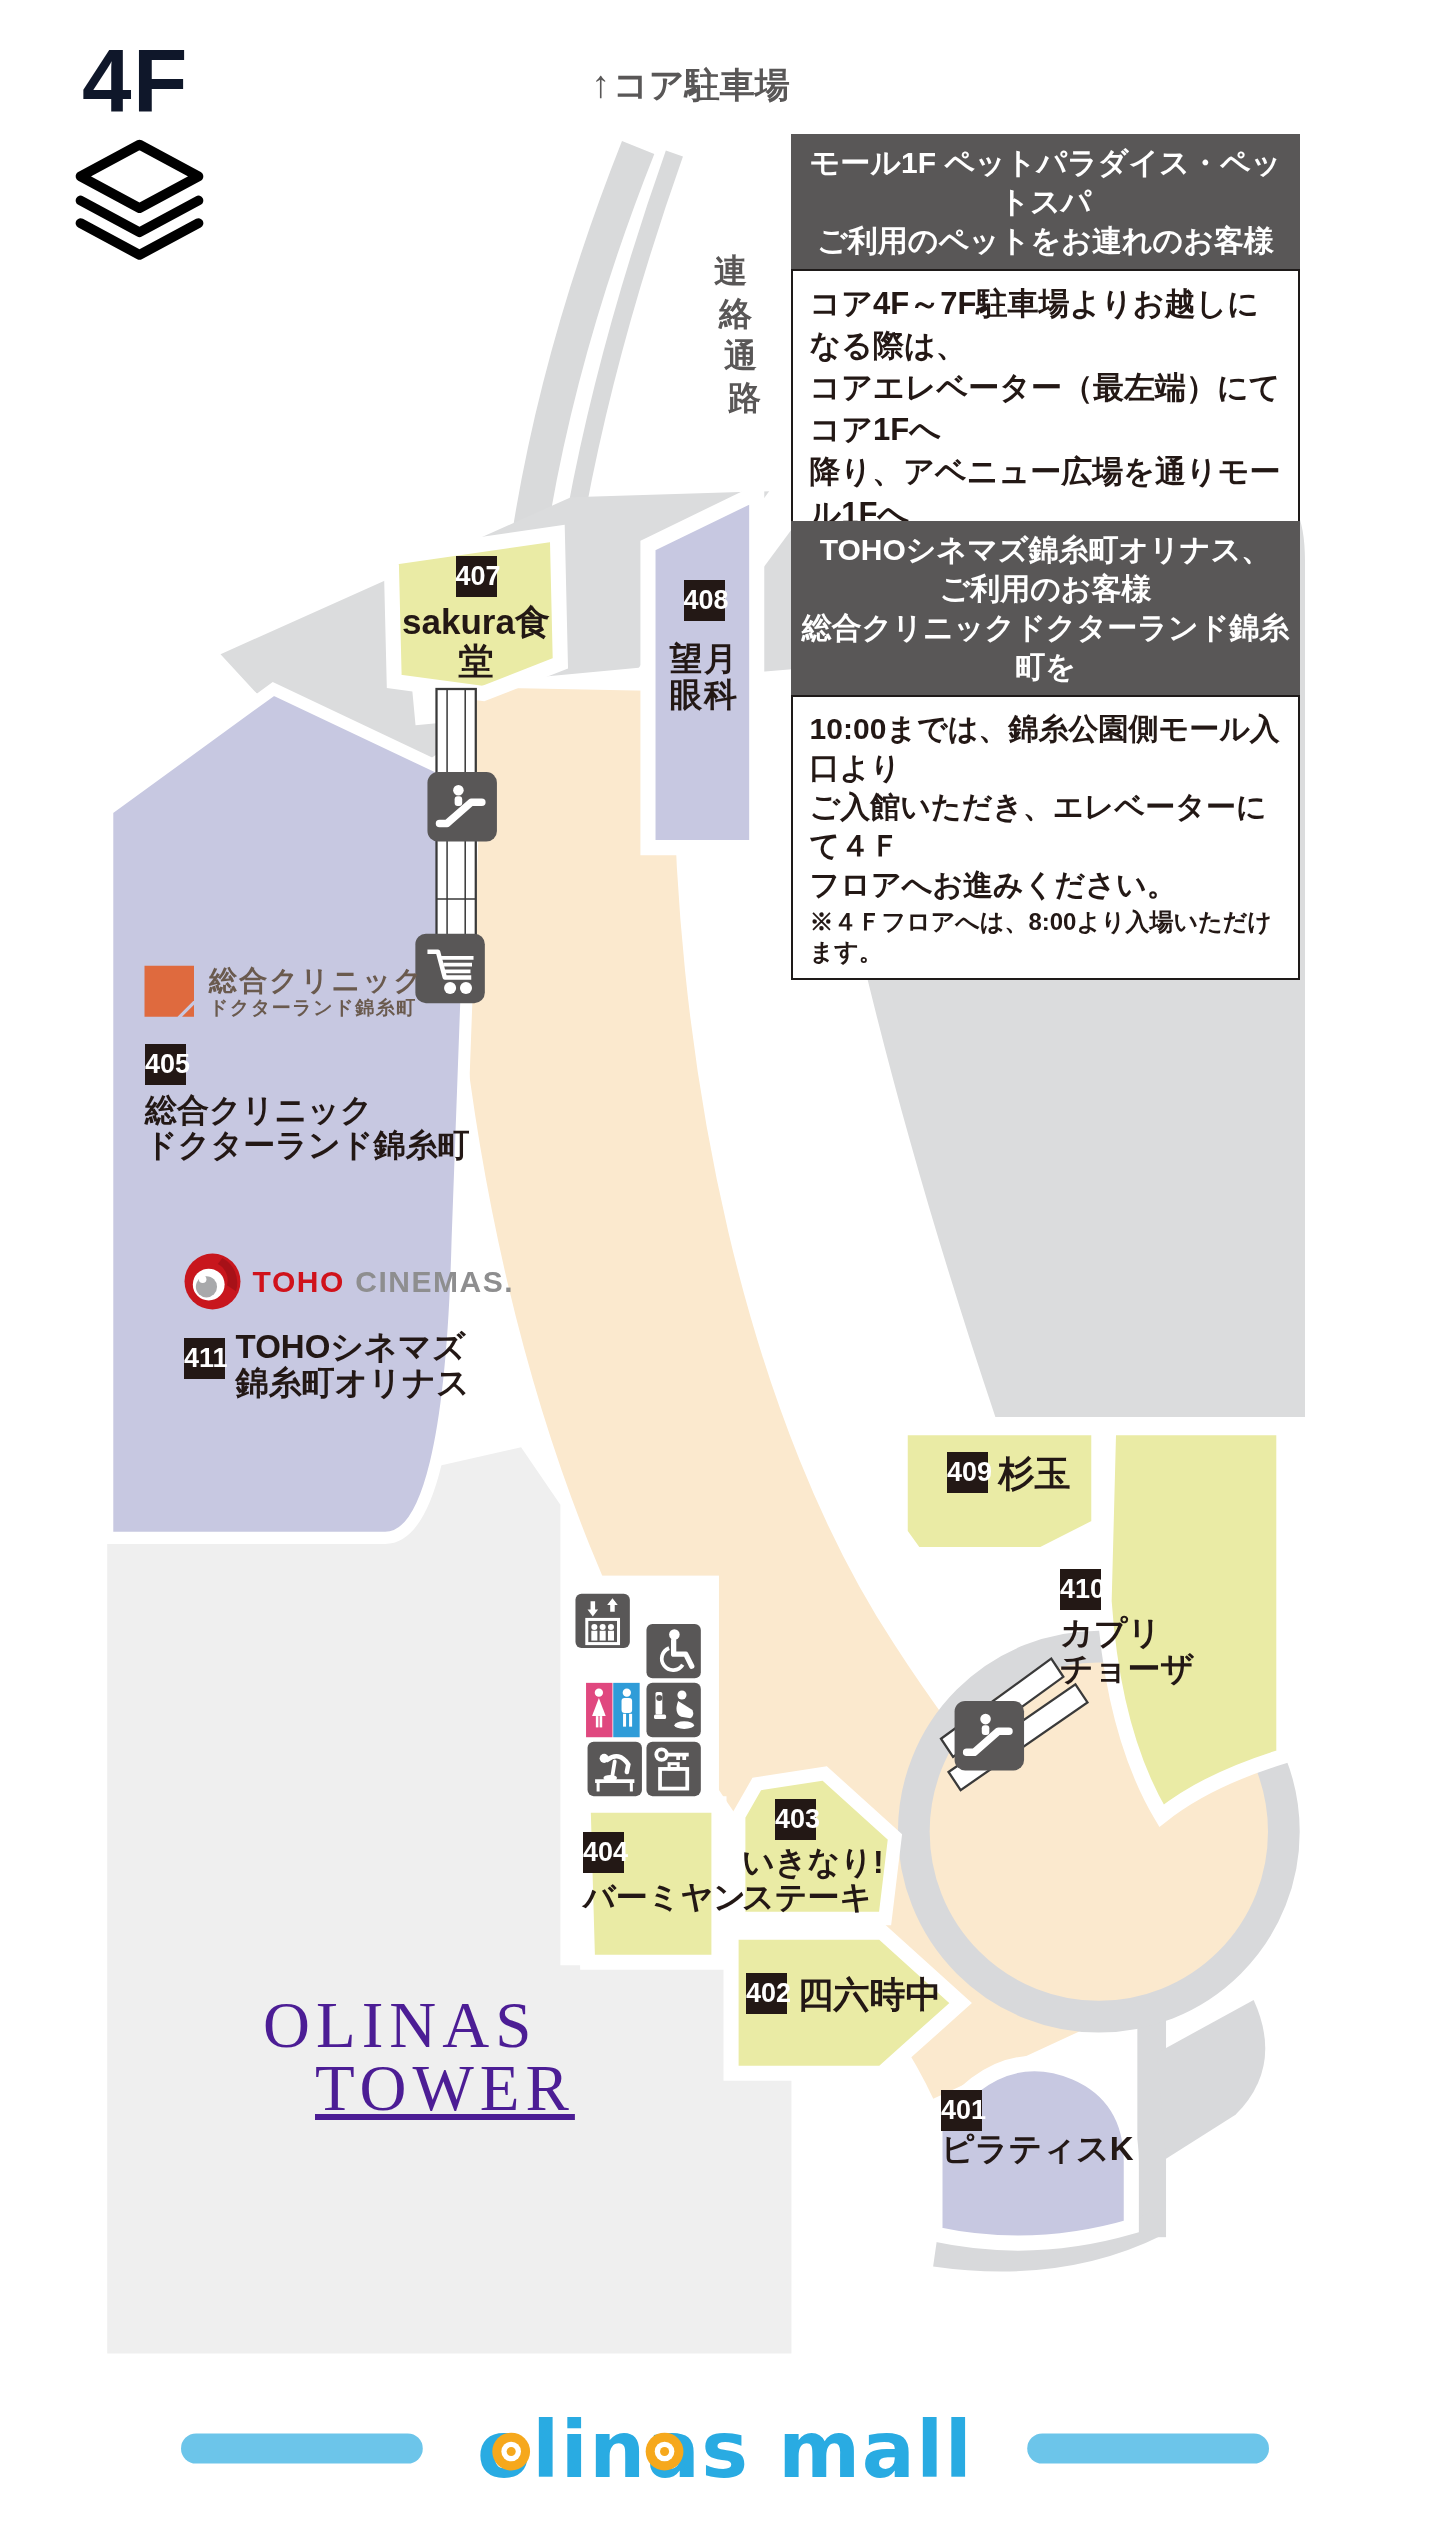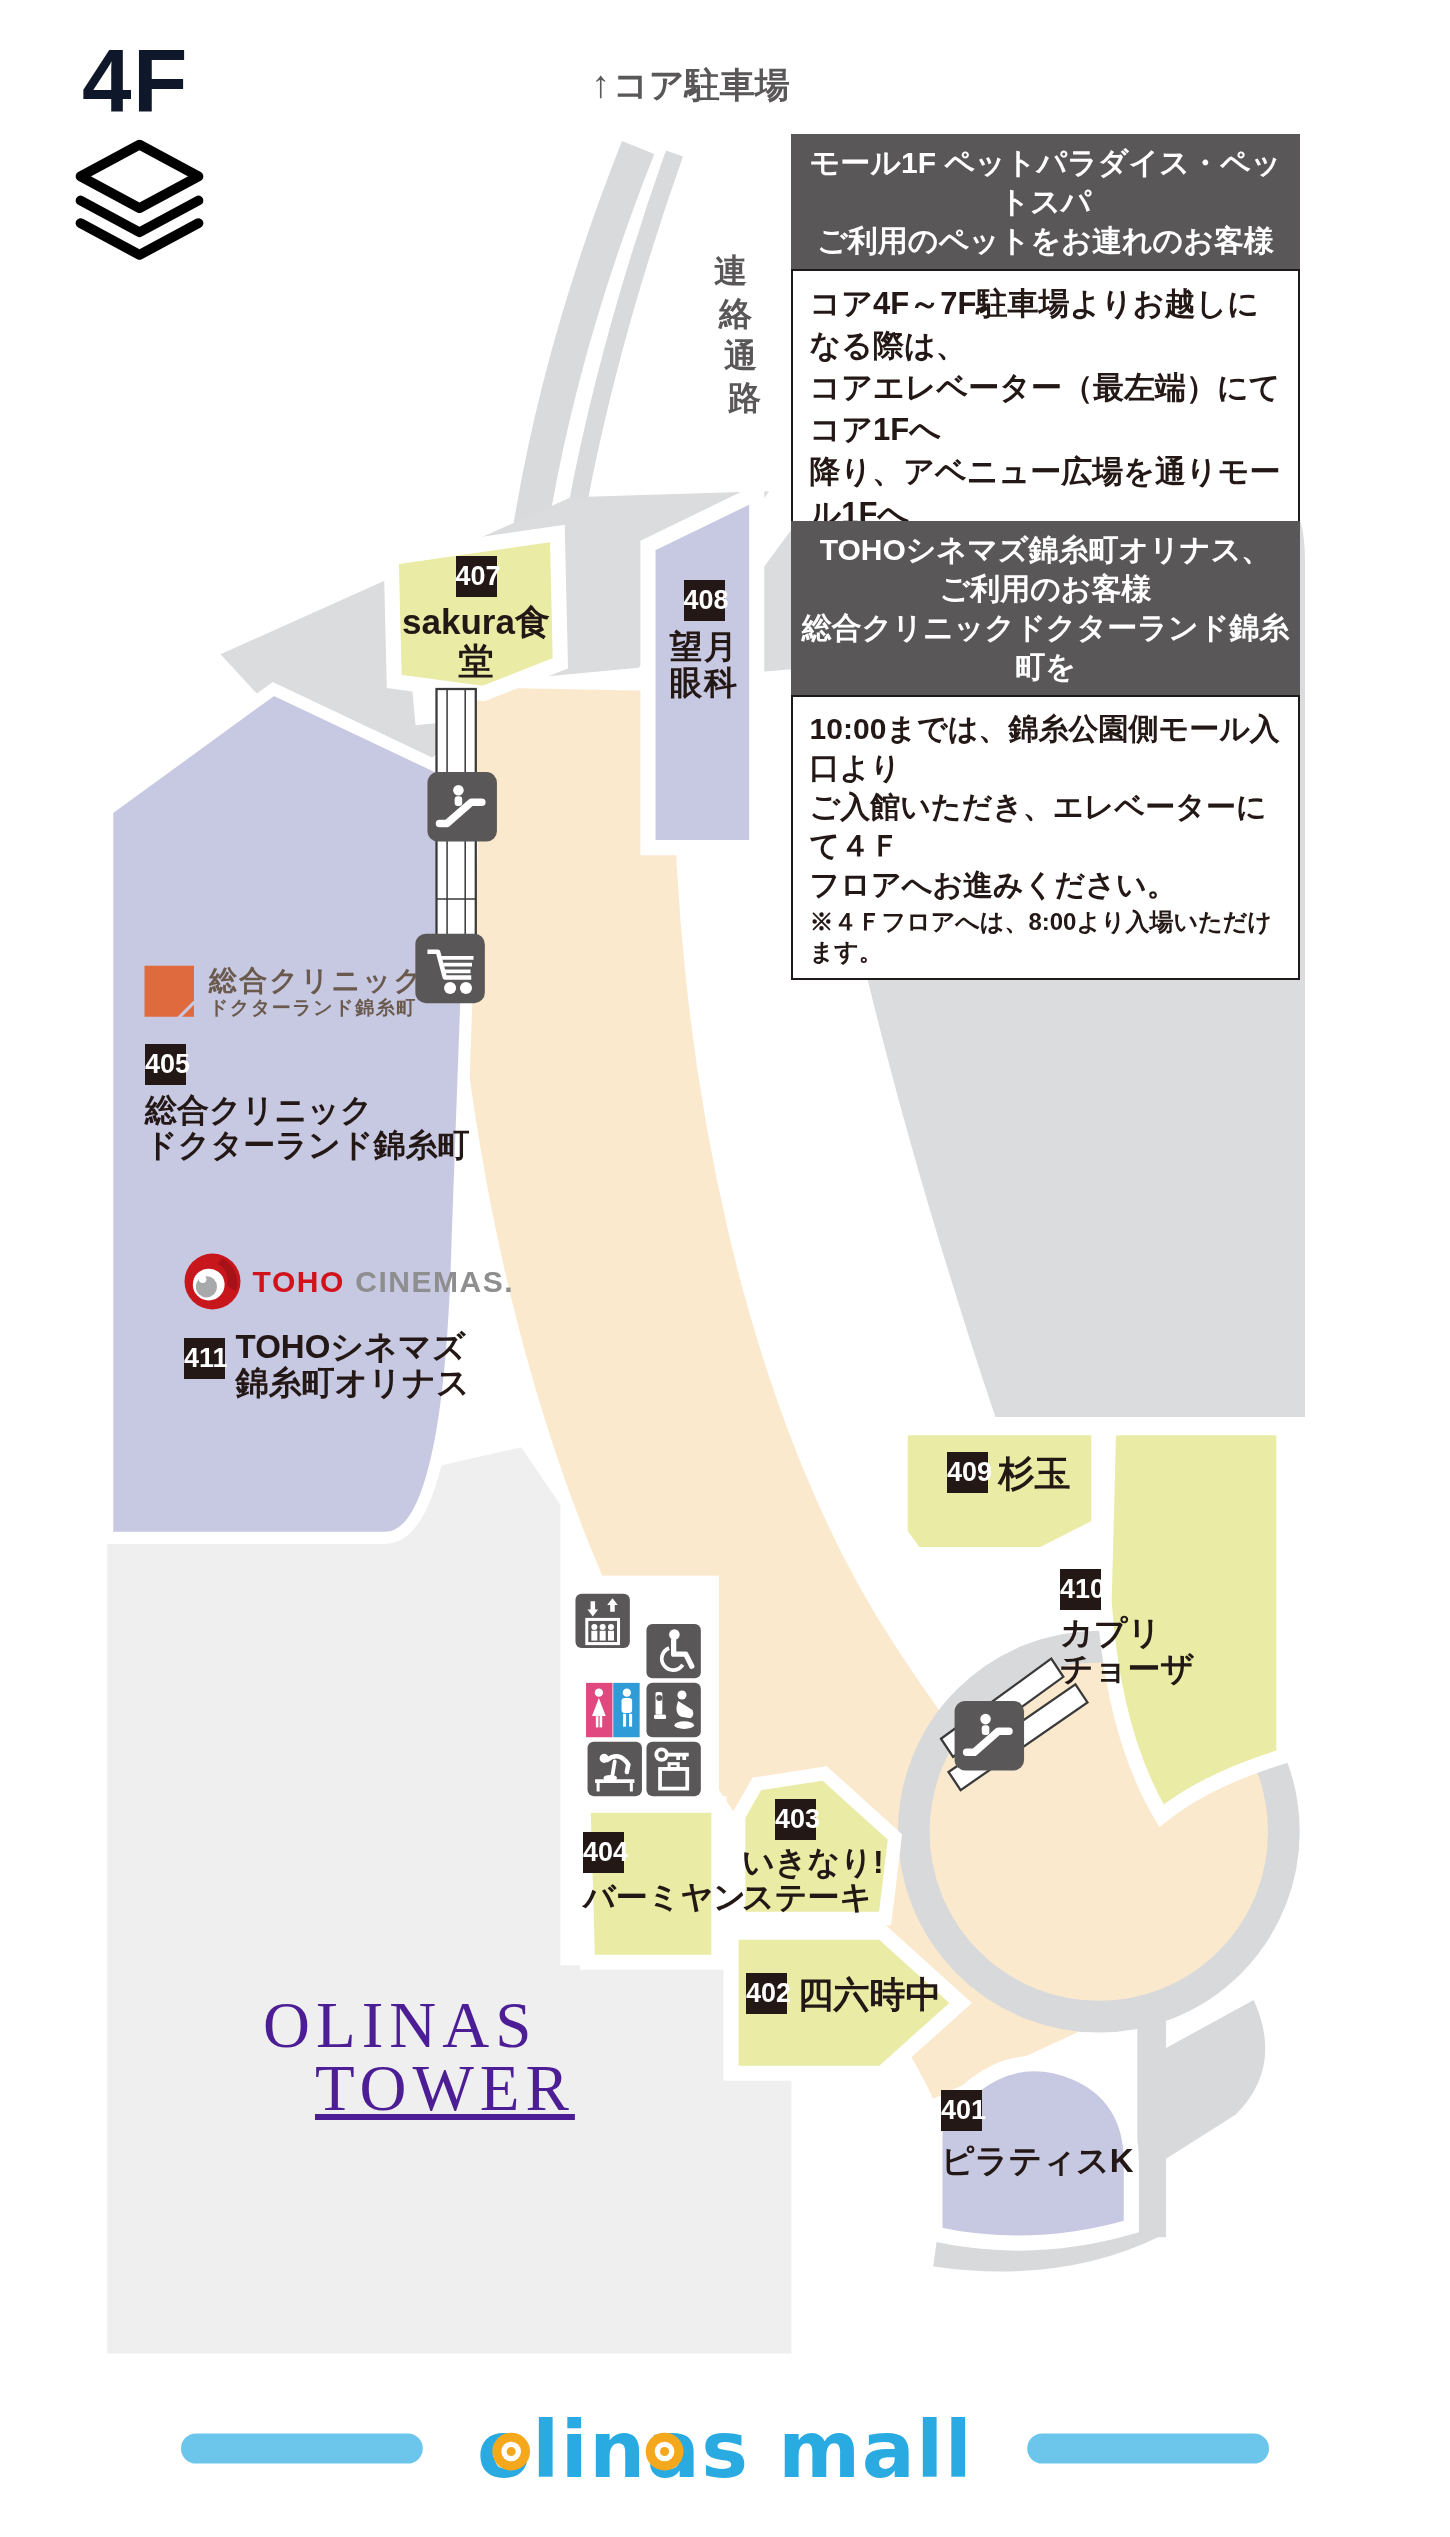--- a/index.html
+++ b/index.html
@@ -240,21 +240,21 @@
     </div>
   </div>
 
   <div class="slabel center" style="left:387px;top:556px;width:178px">
     <span class="numbox">407</span>
     <div class="nm46 mt6">sakura食堂</div>
   </div>
 
   <div class="slabel center" style="left:657px;top:580px;width:94px">
     <span class="numbox">408</span>
-    <div class="nm44 ls2" style="margin-top:8px">望月</div>
+    <div class="nm44 ls2" style="margin-top:20px">望月</div>
     <div class="nm44 ls2">眼科</div>
   </div>
 
   <div class="slabel" style="left:145px;top:1044px">
     <span class="numbox">405</span>
     <div class="nm42 mt10">総合クリニック</div>
     <div class="nm42">ドクターランド錦糸町</div>
   </div>
 
   <div class="slabel rowtop" style="left:184px;top:1329px">
@@ -287,21 +287,21 @@
     <div class="nm42">ステーキ</div>
   </div>
 
   <div class="slabel row" style="left:746px;top:1973px">
     <span class="numbox">402</span>
     <span class="nm48">四六時中</span>
   </div>
 
   <div class="slabel" style="left:941px;top:2090px">
     <span class="numbox">401</span>
-    <div class="nm44" style="margin-top:12px">ピラティスK</div>
+    <div class="nm44" style="">ピラティスK</div>
   </div>
 
   <div class="abs clinic-logo">
     <svg width="54" height="56" viewBox="0 0 72 74">
       <path d="M2 2 H68 V48 L46 70 H2 Z" fill="#df6a3e"></path>
       <path d="M52 70 L68 54 V70 Z" fill="#df6a3e"></path>
     </svg>
     <div>
       <div class="t1">総合クリニック</div>
       <div class="t2">ドクターランド錦糸町</div>

